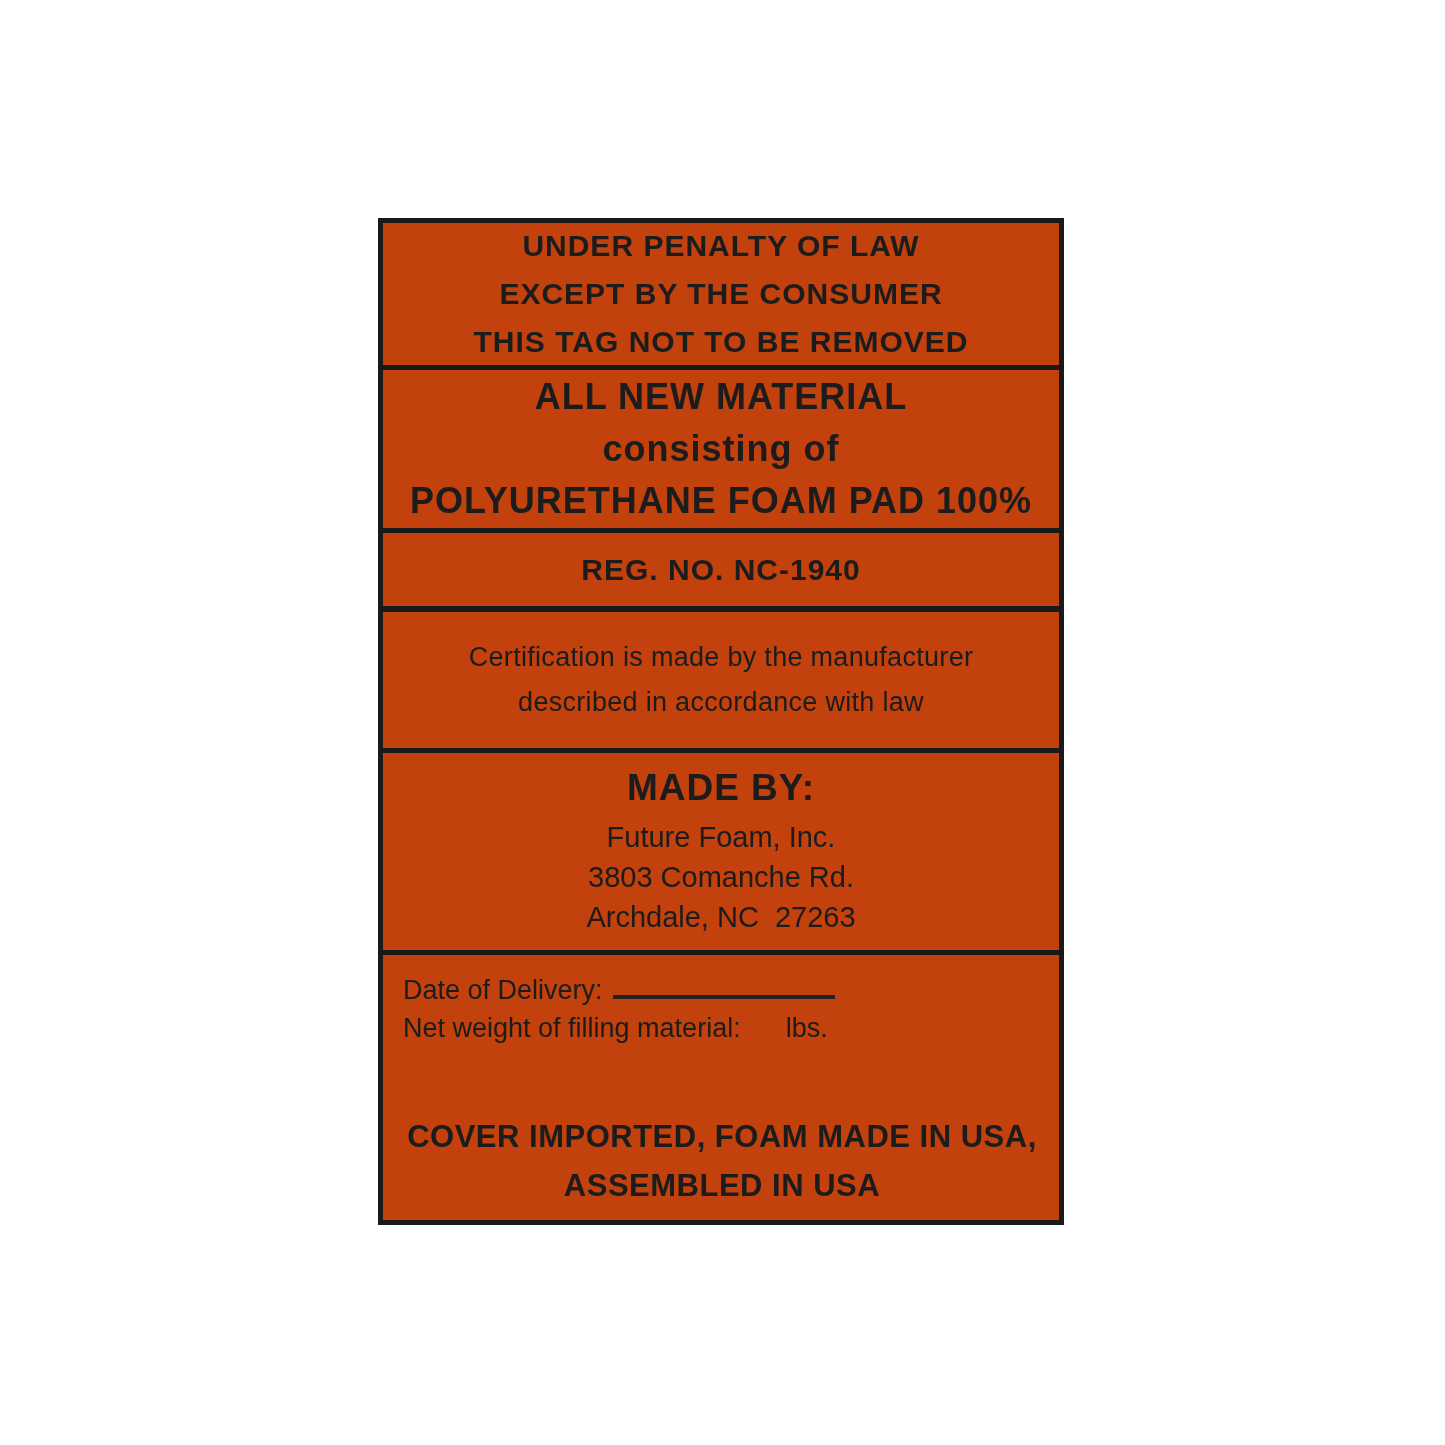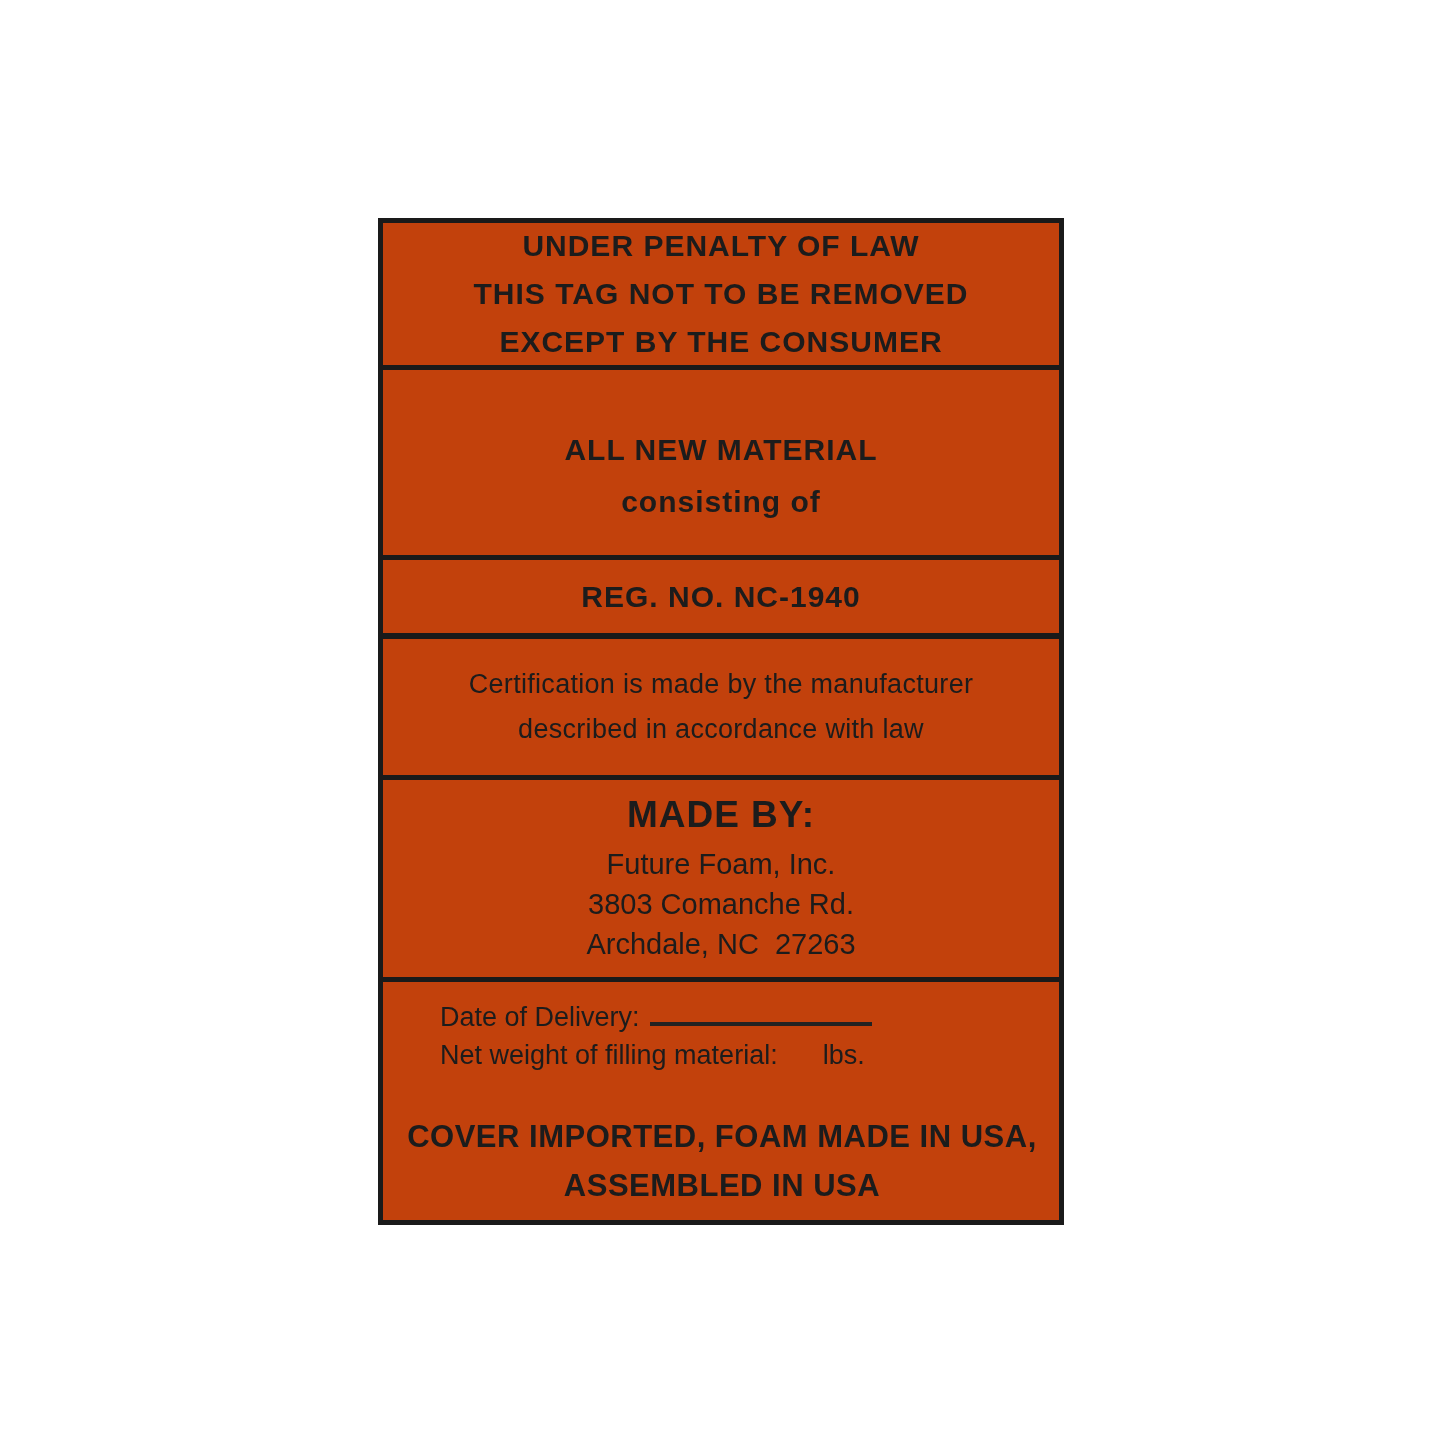--- a/index.html
+++ b/index.html
@@ -45,24 +45,23 @@
     font-weight: bold;
     font-size: 30px;
     line-height: 48px;
     letter-spacing: 1px;
   }
 
   
   .sec-material {
     flex: 0 0 163px;
     font-weight: bold;
-    font-size: 30px;
+    font-size: 36px;
     line-height: 52px;
     letter-spacing: 1px;
-    margin-top: 27px;
   }
 
   
   .sec-reg {
     flex: 0 0 79px;
     font-weight: bold;
     font-size: 30px;
     letter-spacing: 1px;
     border-bottom-width: 6px;
   }
@@ -96,21 +95,21 @@
     flex: 1 1 auto;
     justify-content: space-between;
     align-items: stretch;
     text-align: left;
     padding: 16px 18px 10px 20px;
   }
   .details-block {
     font-size: 27px;
     line-height: 38px;
   }
-  .details-line { white-space: pre; margin-left: 37px; }
+  .details-line { white-space: pre; }
   .blank-line {
     display: inline-block;
     width: 222px;
     border-bottom: 4px solid #222222;
     height: 24px;
     margin-left: 10px;
     vertical-align: baseline;
   }
   .footer-block {
     font-weight: bold;
@@ -122,27 +121,28 @@
 
   .line { white-space: pre; }
 </style>
 </head>
 <body>
 
 <div class="law-label">
 
   <div class="section sec-penalty">
     <div class="line">UNDER PENALTY OF LAW</div>
+    <div class="line">EXCEPT BY THE CONSUMER</div>
     <div class="line">THIS TAG NOT TO BE REMOVED</div>
-    <div class="line">EXCEPT BY THE CONSUMER</div>
   </div>
 
   <div class="section sec-material">
     <div class="line">ALL NEW MATERIAL</div>
     <div class="line">consisting of</div>
+    <div class="line">POLYURETHANE FOAM PAD 100%</div>
   </div>
 
   <div class="section sec-reg">
     <div class="line">REG. NO. NC-1940</div>
   </div>
 
   <div class="section sec-cert">
     <div class="line">Certification is made by the manufacturer</div>
     <div class="line">described in accordance with law</div>
   </div>

